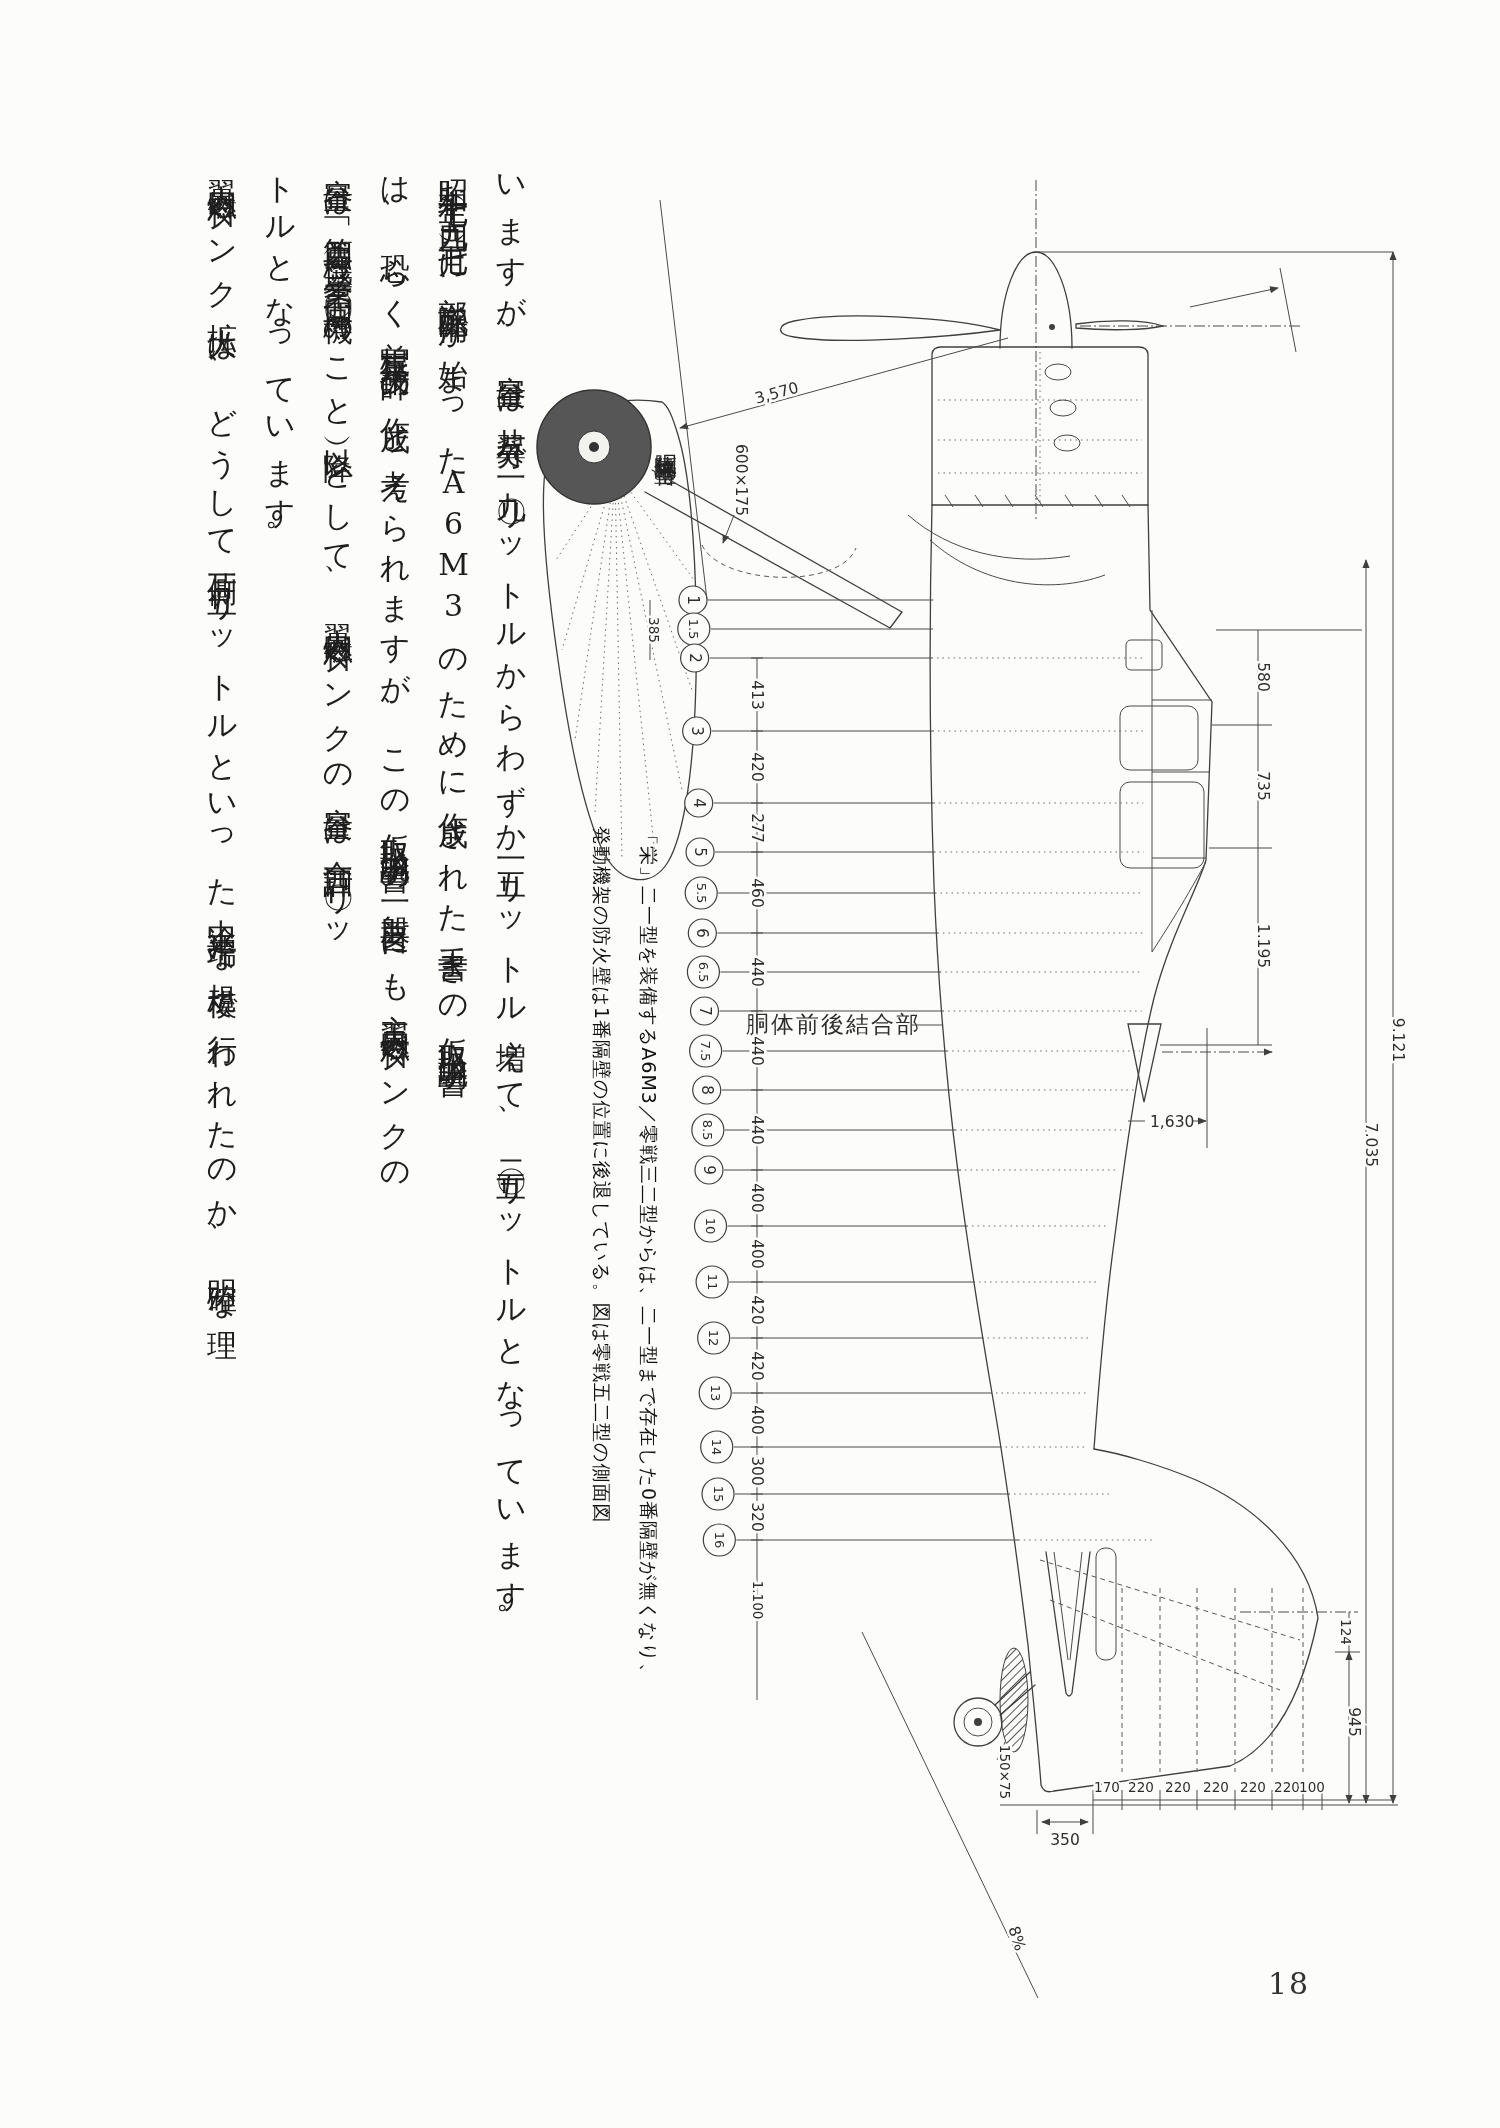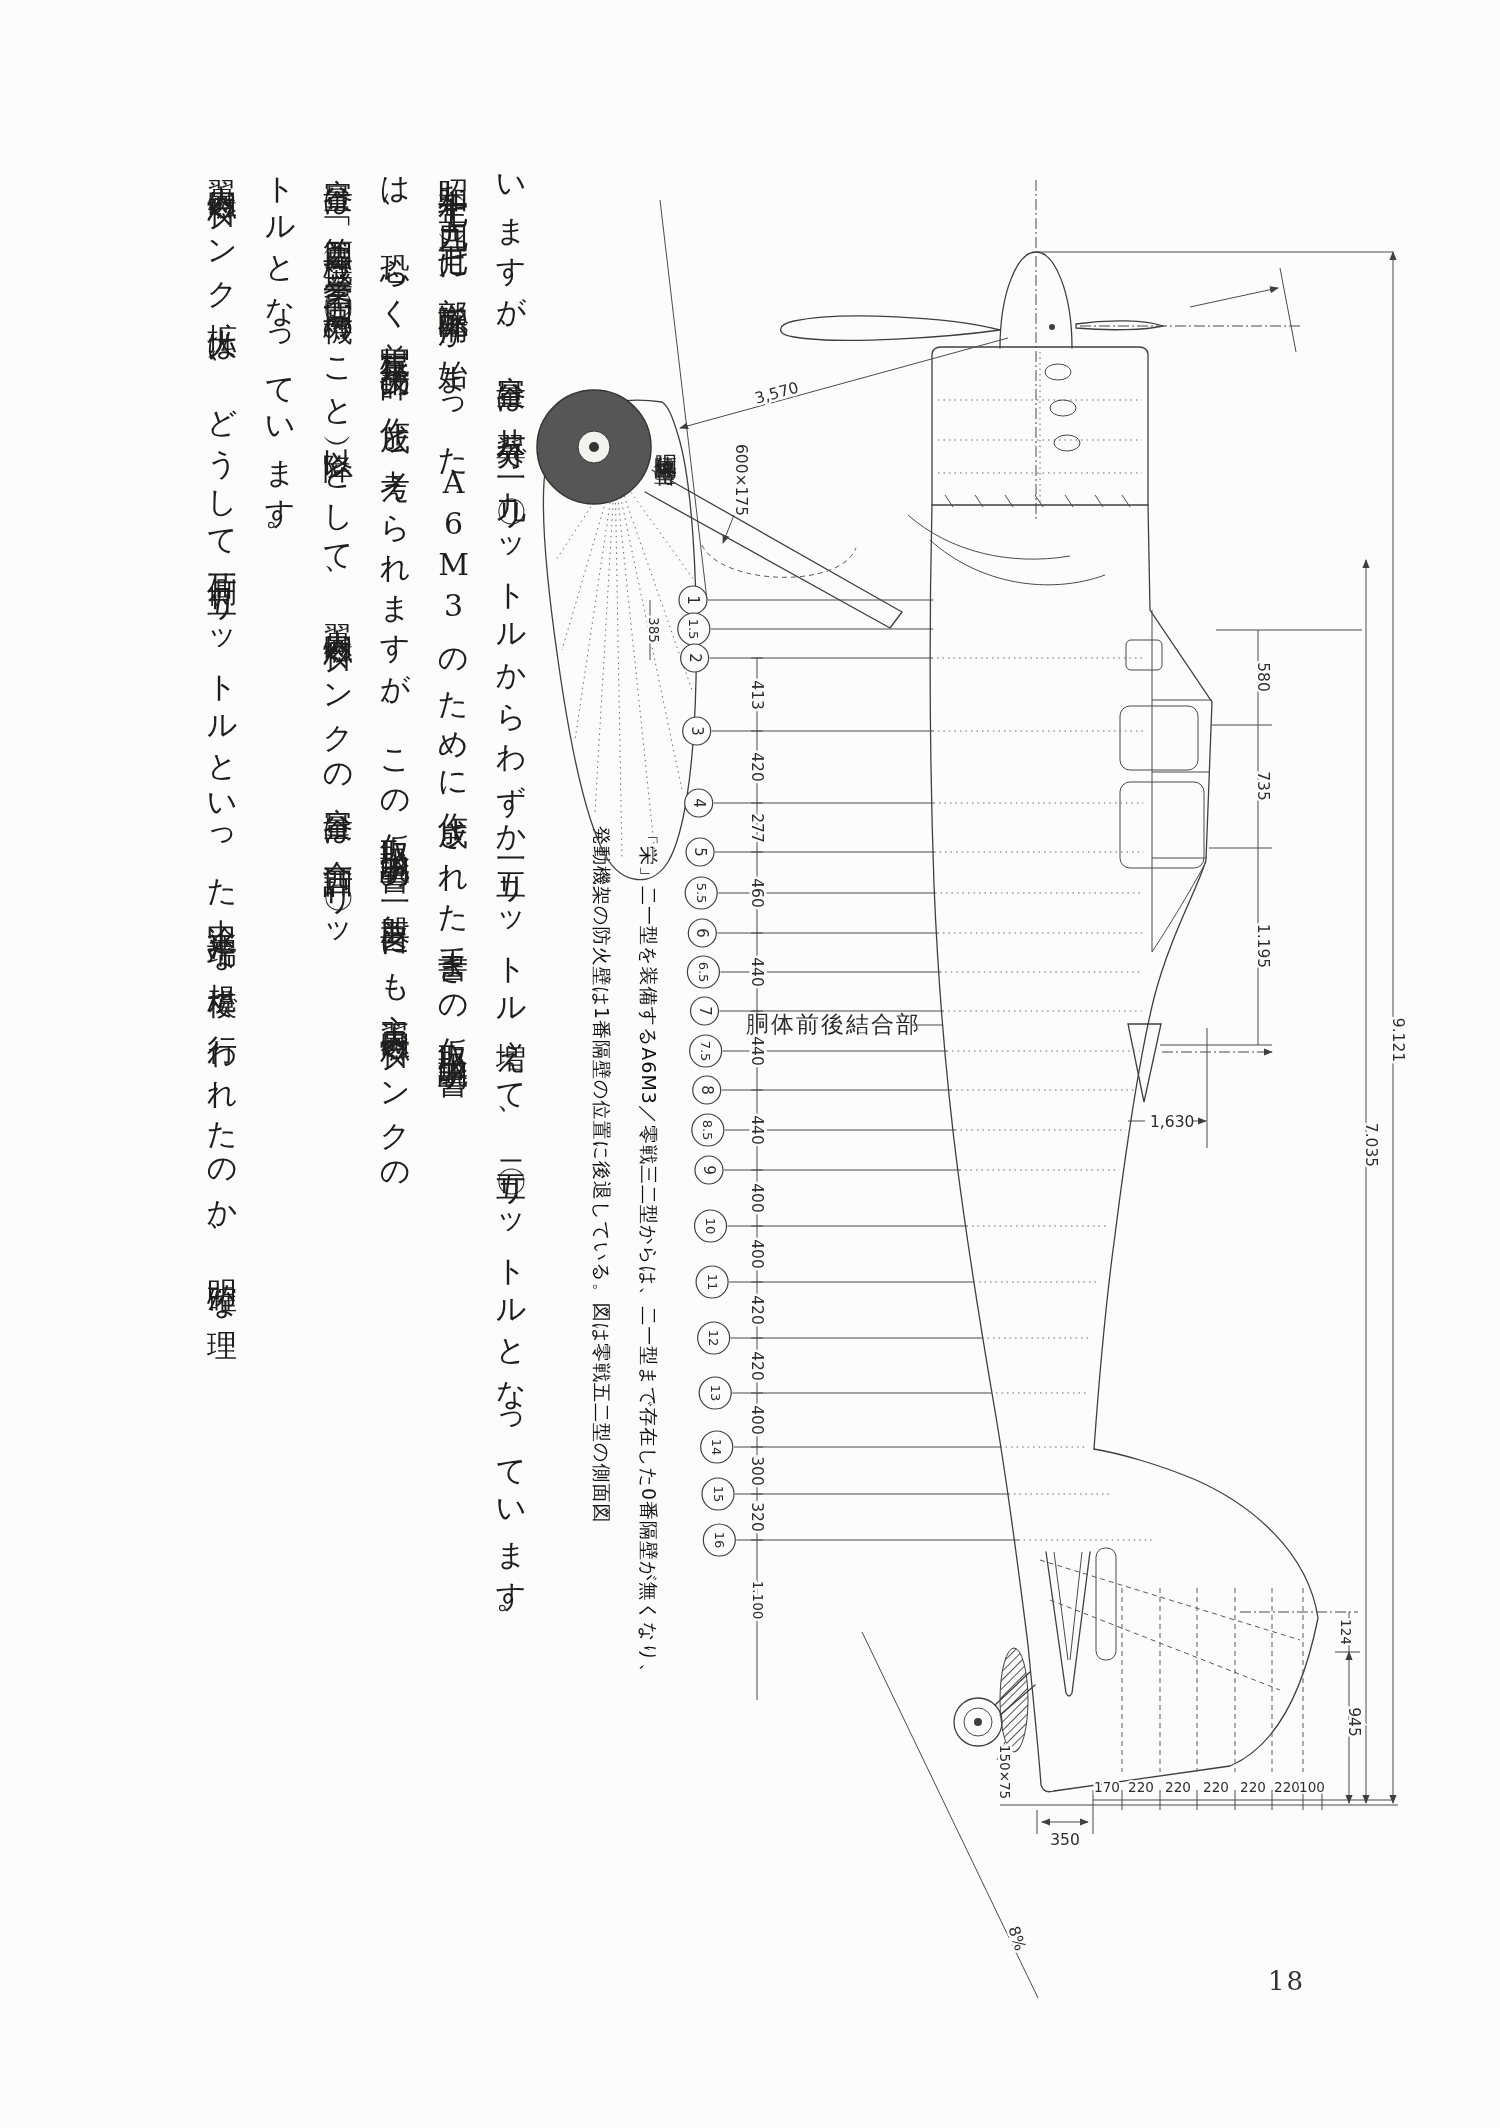--- a/index.html
+++ b/index.html
@@ -23,21 +23,21 @@
     white-space:nowrap;
   }
   .fig-caption span{display:block;}
   .bulkhead-title{
     position:absolute;left:651px;top:436px;
     writing-mode:vertical-rl;text-orientation:upright;
     font-size:23px;letter-spacing:2px;color:#222;
     font-family:"DejaVu Sans","Liberation Sans",sans-serif;
   }
   .page-number{
-    position:absolute;left:1268px;top:1966px;font-size:26px;color:#333;
+    position:absolute;left:1268px;top:1966px;font-size:30px;color:#333;
     font-family:"DejaVu Serif","Liberation Serif",serif;letter-spacing:2px;
   }
   svg.diagram{position:absolute;left:0;top:0;}
   svg.diagram *{vector-effect:non-scaling-stroke;}
   .ln{stroke:#3f3f3f;stroke-width:1.3;fill:none;stroke-linecap:round;}
   .thin{stroke:#4a4a4a;stroke-width:1;fill:none;}
   .dotted{stroke:#6a6a6a;stroke-width:1;fill:none;stroke-dasharray:1.5,4;}
   .dashed{stroke:#5a5a5a;stroke-width:1;fill:none;stroke-dasharray:5,4;}
   .dashdot{stroke:#4a4a4a;stroke-width:1;fill:none;stroke-dasharray:11,3,2,3;}
   text.dim{

